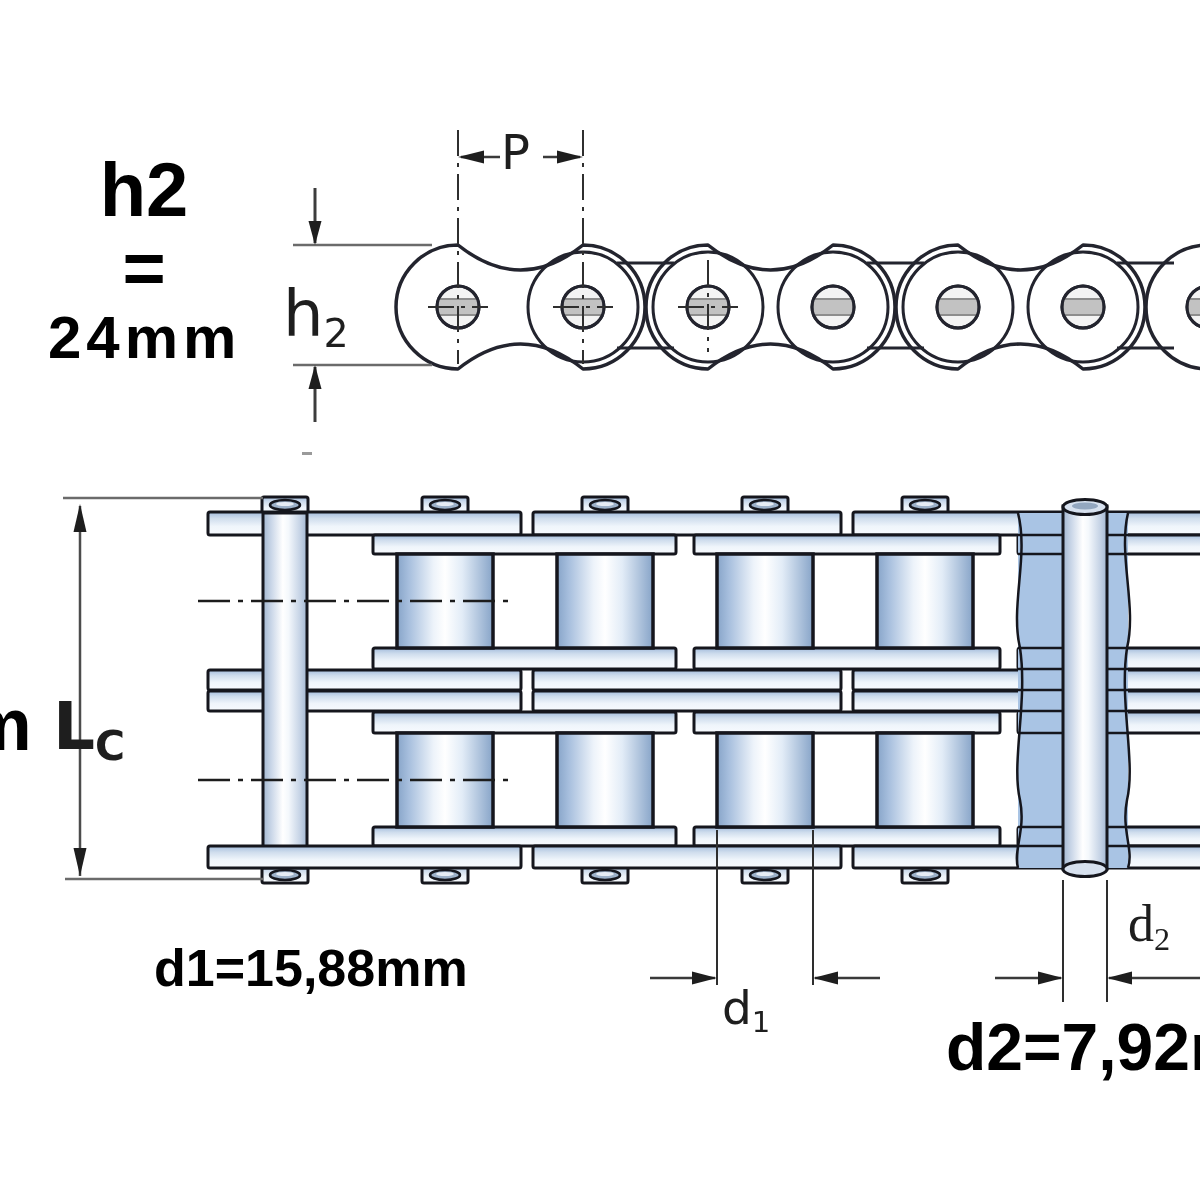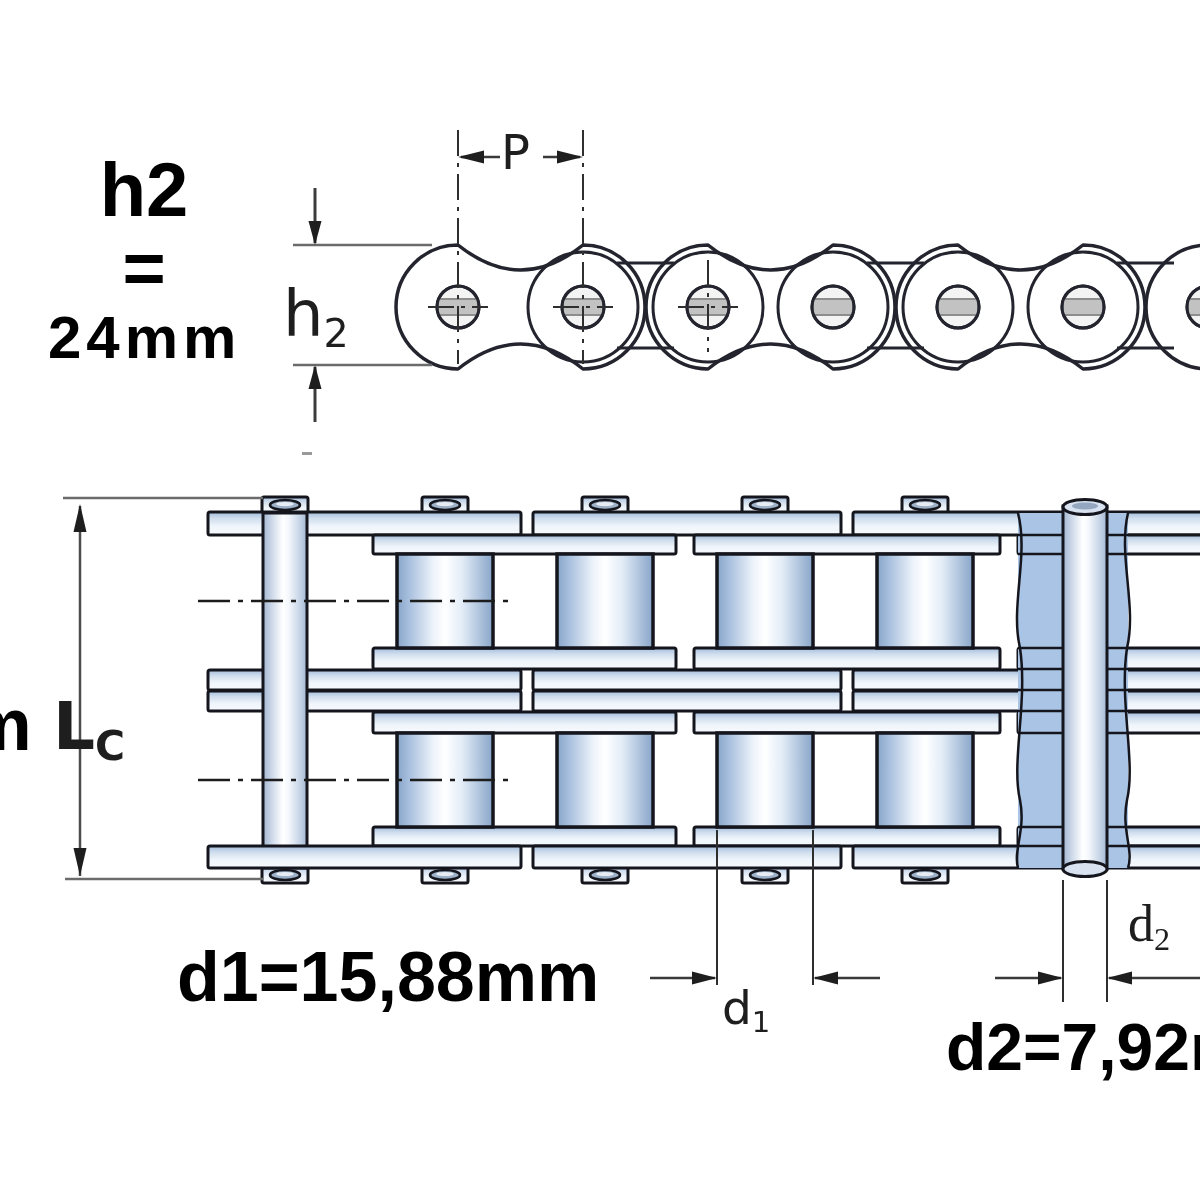--- a/index.html
+++ b/index.html
@@ -339,21 +339,21 @@
 
 
 <div class="tl" style="left:501px; top:128px; font-size:48px;">P</div>
 
 <div class="tl" style="left:283px; top:282px; font-size:64px;"><span>h</span><span class="sub">2</span></div>
 
 <div class="tl" style="left:53px; top:694px; font-size:66px;font-weight:bold;"><span>L</span><span class="sub">C</span></div>
 
 <div class="bt" style="left:-34px; top:688px; font-size:74px;">m</div>
 
-<div class="bt" style="left:154px; top:942px; font-size:70px;margin-left:23px;">d1=15,88mm</div>
+<div class="bt" style="left:154px; top:942px; font-size:52px;">d1=15,88mm</div>
 
 <div class="tl" style="left:722px; top:984px; font-size:47px;"><span>d</span><span class="sub">1</span></div>
 
 <div class="tl" style="left:1128px; top:898px; font-size:52px;font-family:Liberation Serif, serif;"><span>d</span><span class="sub">2</span></div>
 
 <div class="bt" style="left:946px; top:1014px; font-size:66px;">d2=7,92mm</div>
 
 </div>
 
 </body></html>

